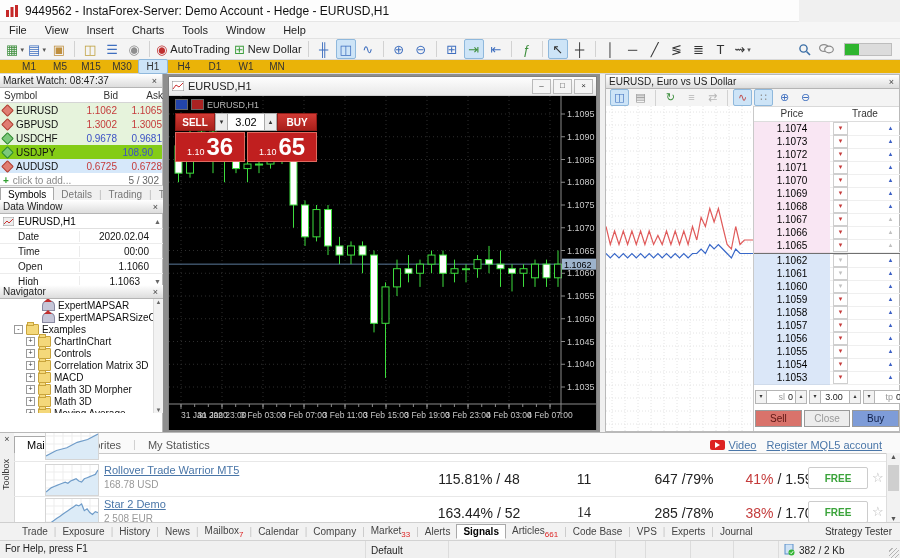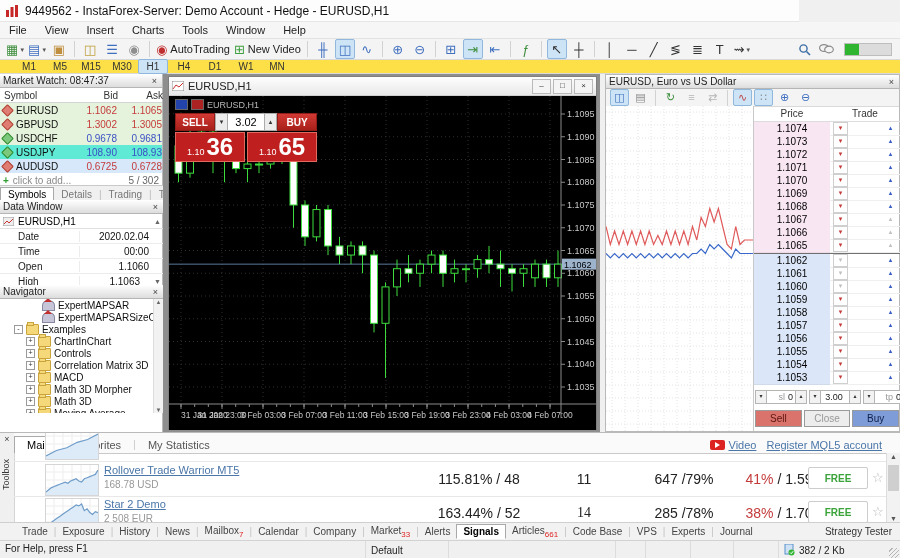--- a/index.html
+++ b/index.html
@@ -17,21 +17,21 @@
            border-top:1px solid #e2e2e2;border-bottom:1px solid #d9d9d9;display:flex;align-items:center;padding-left:4px;box-sizing:border-box;}
   .tbi{display:inline-flex;align-items:center;justify-content:center;min-width:18px;height:18px;margin:0 1px;
        border:1px solid transparent;border-radius:2px;font-size:13px;line-height:1;cursor:default;}
   .tbi.active{background:#cde4f7;border-color:#8fb8dc;}
   .tbi .lbl{font-size:11px;color:#222;margin-left:3px;}
   .tbi .dd{font-size:7px;color:#555;margin-left:2px;}
   .tsep{width:1px;height:16px;background:#d2d2d2;margin:0 4px;}
   .toolbar-right{margin-left:auto;display:flex;align-items:center;margin-right:8px;}
   .connbar{width:46px;height:11px;background:#dcdcdc;border:1px solid #bdbdbd;margin-left:7px;position:relative;}
   .connbar .fill{position:absolute;left:0;top:0;height:100%;width:30%;background:#2fb52f;}
-  .tfbar{position:absolute;left:0;top:60px;width:900px;height:14px;background:#fde047;border-bottom:1px solid #d9d9d9;
+  .tfbar{position:absolute;left:0;top:60px;width:900px;height:14px;background:#eab308;border-bottom:1px solid #d9d9d9;
          display:flex;align-items:center;padding-left:14px;box-sizing:border-box;}
   .tf{min-width:22px;text-align:center;font-size:10px;color:#333;padding:0 3px;height:13px;line-height:13px;
       border:1px solid transparent;border-radius:2px;margin-right:1px;cursor:default;}
   .tf.active{background:#cde4f7;border-color:#8fb8dc;}
   
   .leftcol{position:absolute;left:0;top:74px;width:163px;height:358px;background:#fff;border-right:1px solid #b9b9b9;box-sizing:border-box;}
   .panel-header{height:13px;background:linear-gradient(#ffffff,#dddddd);border-bottom:1px solid #b5b5b5;
                 font-size:10px;color:#222;display:flex;align-items:center;padding:0 3px;}
   .panel-header .px{margin-left:auto;font-size:9px;color:#444;width:9px;text-align:center;cursor:default;}
   .mwhead{display:flex;height:14px;align-items:center;border-bottom:1px solid #d5d5d5;font-size:10px;color:#333;}
@@ -192,21 +192,21 @@
         <span class="tbi">
           <span style="color: rgb(143, 143, 143);">◉</span>
         </span>
         <span class="tsep"></span>
         <span class="tbi">
           <span style="color: rgb(192, 48, 48);">◉</span>
           <span class="lbl">AutoTrading</span>
         </span>
         <span class="tbi">
           <span style="color: rgb(63, 159, 63);">⊞</span>
-          <span class="lbl">New Video</span>
+          <span class="lbl">New Dollar</span>
         </span>
         <span class="tsep"></span>
         <span class="tbi">
           <span style="color: rgb(63, 111, 191);">╫</span>
         </span>
         <span class="tbi active">
           <span style="color: rgb(63, 111, 191);">◫</span>
         </span>
         <span class="tbi">
           <span style="color: rgb(63, 111, 191);">∿</span>
@@ -324,21 +324,21 @@
             <span class="num" style="color: rgb(196, 59, 59);">1.3005</span>
           </div>
           <div class="mwrow" style="background: rgb(230, 243, 220);">
             <span class="sym">
               <span class="dmd up"></span>
               <span>USDCHF</span>
             </span>
             <span class="num" style="color: rgb(59, 80, 196);">0.9678</span>
             <span class="num" style="color: rgb(59, 80, 196);">0.9681</span>
           </div>
-          <div class="mwrow" style="background: #5eead4;">
+          <div class="mwrow" style="background: #84cc16; gap: 36px;">
             <span class="sym">
               <span class="dmd up"></span>
               <span>USDJPY</span>
             </span>
             <span class="num" style="color: rgb(59, 80, 196);">108.90</span>
             <span class="num" style="color: rgb(59, 80, 196);">108.93</span>
           </div>
           <div class="mwrow" style="background: rgb(214, 232, 250);">
             <span class="sym">
               <span class="dmd down"></span>

